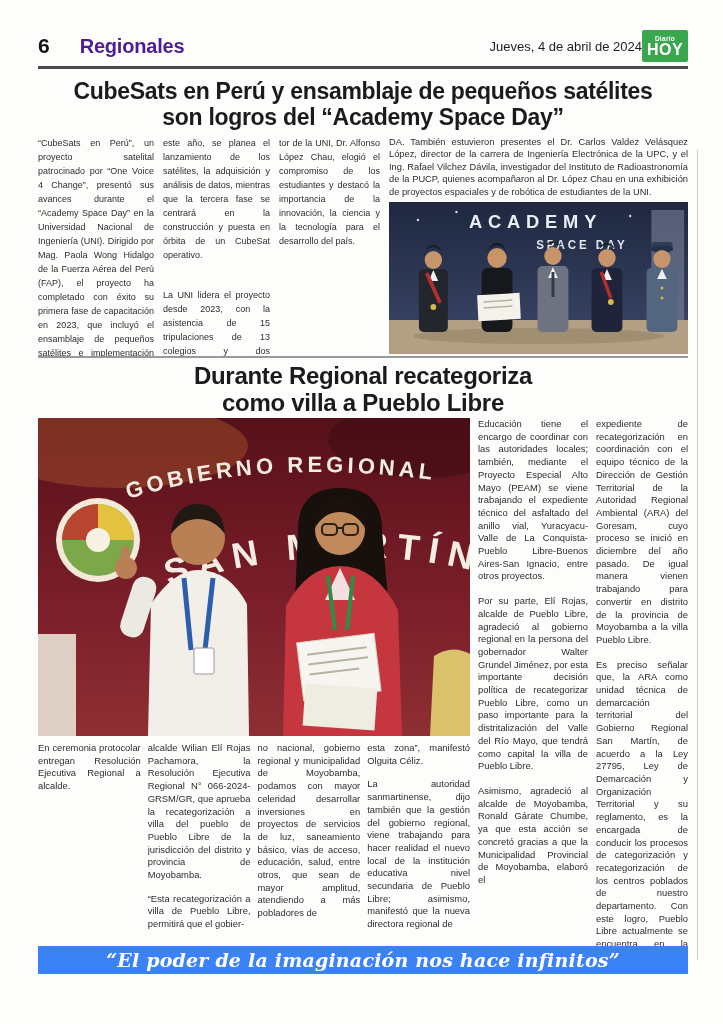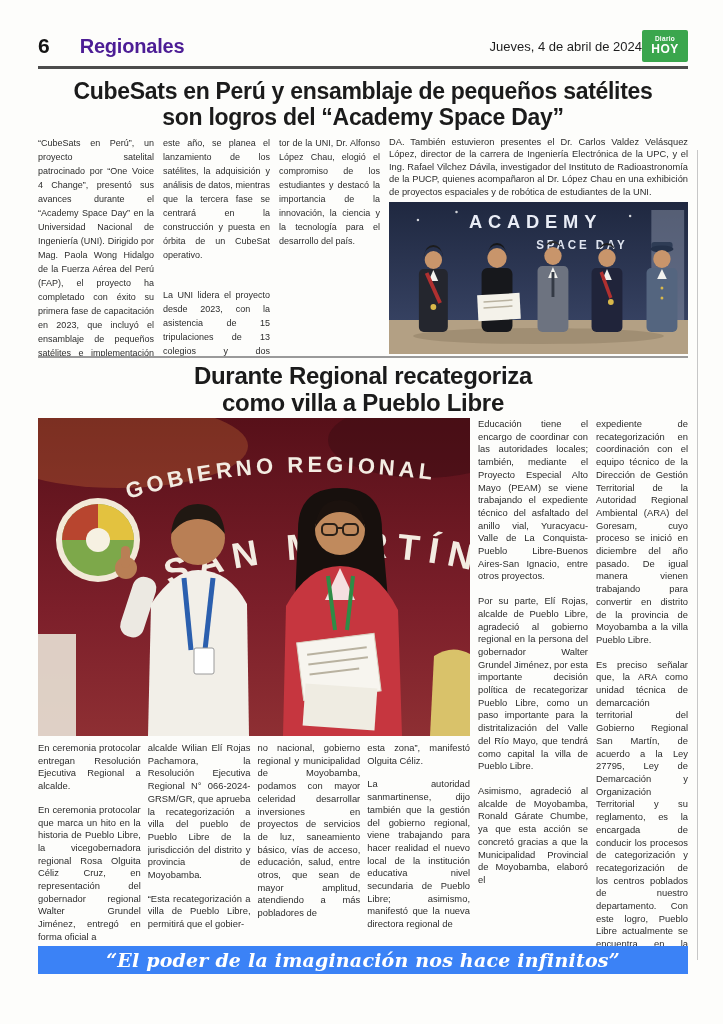--- a/index.html
+++ b/index.html
@@ -12,21 +12,21 @@
 
   
   .header { position:absolute; left:38px; top:30px; width:650px; display:flex; align-items:center; }
   .pagenum { font-size:21px; font-weight:bold; color:#141414; }
   .section { font-size:20px; font-weight:bold; color:#4c1d95; margin-left:30px; letter-spacing:-0.2px; }
   .header-right { margin-left:auto; display:flex; align-items:center; gap:0; }
   .date { font-size:13px; color:#1e1e1e; }
   .logo { width:46px; height:32px; background:#3aa64d; color:#fff; display:flex; flex-direction:column;
           align-items:center; justify-content:center; border-radius:2px; }
   .logo-top { font-size:6.5px; font-weight:bold; line-height:7px; letter-spacing:0.3px; }
-  .logo-name { font-size:12px; font-weight:bold; line-height:15px; letter-spacing:0.5px; }
+  .logo-name { font-size:16px; font-weight:bold; line-height:15px; letter-spacing:0.5px; }
   .rule { position:absolute; left:38px; top:66px; width:650px; height:3px; background:#4c4c4c; }
 
   
   .a1-title { position:absolute; left:38px; top:78px; width:650px; text-align:center;
               font-size:23px; line-height:26px; font-weight:bold; color:#1b1b1b; letter-spacing:-0.3px; }
   .a1-body { position:absolute; left:38px; top:136px; width:650px; height:222px;
              display:grid; grid-template-columns:116px 107px 101px 1fr; column-gap:9px; }
   .col { overflow:hidden; }
   .col p { font-size:9px; line-height:14px; text-align:justify; color:#2d2d2d; margin-bottom:26px; }
   .c4 .lead { font-size:9.3px; line-height:12.4px; margin-bottom:4px; }
@@ -220,21 +220,20 @@
           <line x1="271" y1="243" x2="331" y2="243" stroke="#b9b2a0" stroke-width="2"></line>
           <line x1="271" y1="253" x2="321" y2="253" stroke="#b9b2a0" stroke-width="2"></line>
         </g>
         <rect x="266" y="268" width="72" height="42" fill="#efece2" transform="rotate(4 302 289)"></rect>
       </g>
     </svg>
 
     <div class="bottom-cols">
       <div class="col">
         <p>En ceremonia protocolar entregan Resolución Ejecutiva Regional a alcalde.</p>
-        <p>En ceremonia protocolar que marca un hito en la historia de Pueblo Libre, la vicegobernadora regional Rosa Olguita Céliz Cruz, en representación del gobernador regional Walter Grundel Jiménez, entregó en forma oficial a</p>
       </div>
       <div class="col">
         <p>alcalde Wilian Elí Rojas Pachamora, la Resolución Ejecutiva Regional N° 066-2024-GRSM/GR, que aprueba la recategorización a villa del pueblo de Pueblo Libre de la jurisdicción del distrito y provincia de Moyobamba.</p>
         <p>“Esta recategorización a villa de Pueblo Libre, permitirá que el gobier-</p>
       </div>
       <div class="col">
         <p>no nacional, gobierno regional y municipalidad de Moyobamba, podamos con mayor celeridad desarrollar inversiones en proyectos de servicios de luz, saneamiento básico, vías de acceso, educación, salud, entre otros, que sean de mayor amplitud, atendiendo a más pobladores de</p>
       </div>
       <div class="col">
         <p>esta zona”, manifestó Olguita Céliz.</p>

